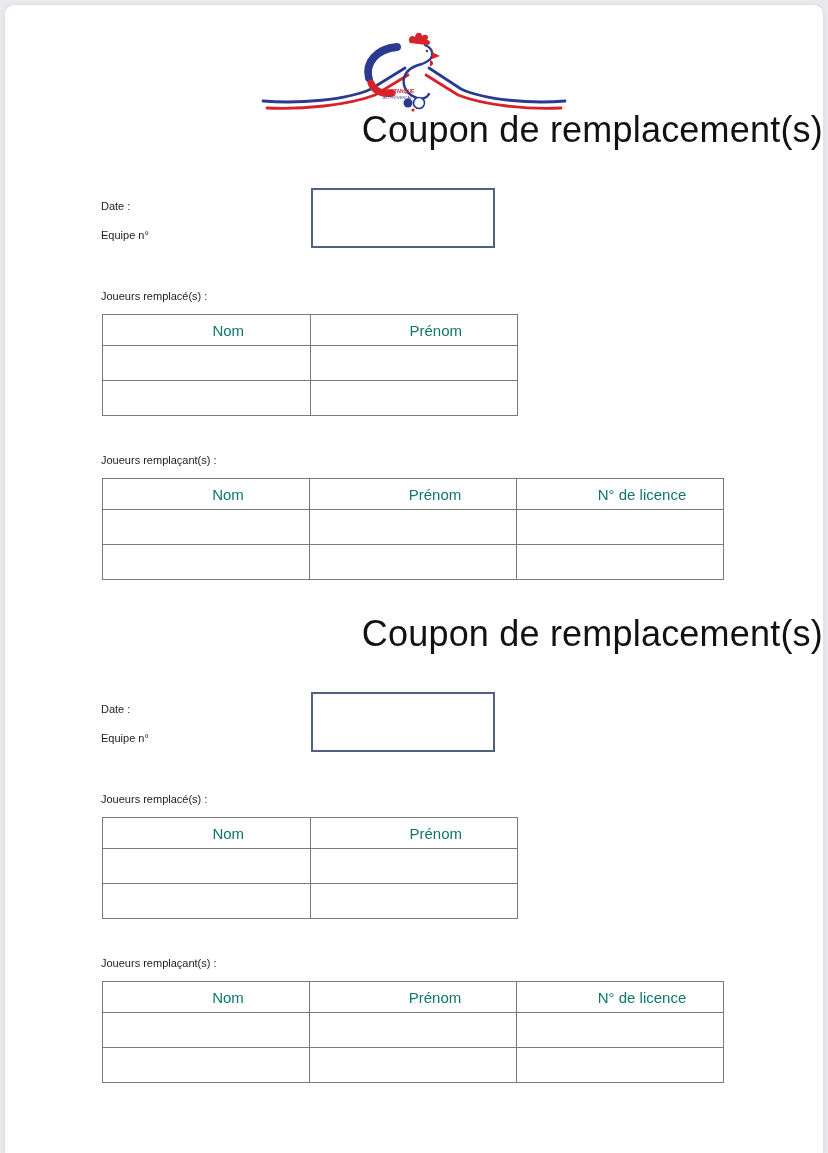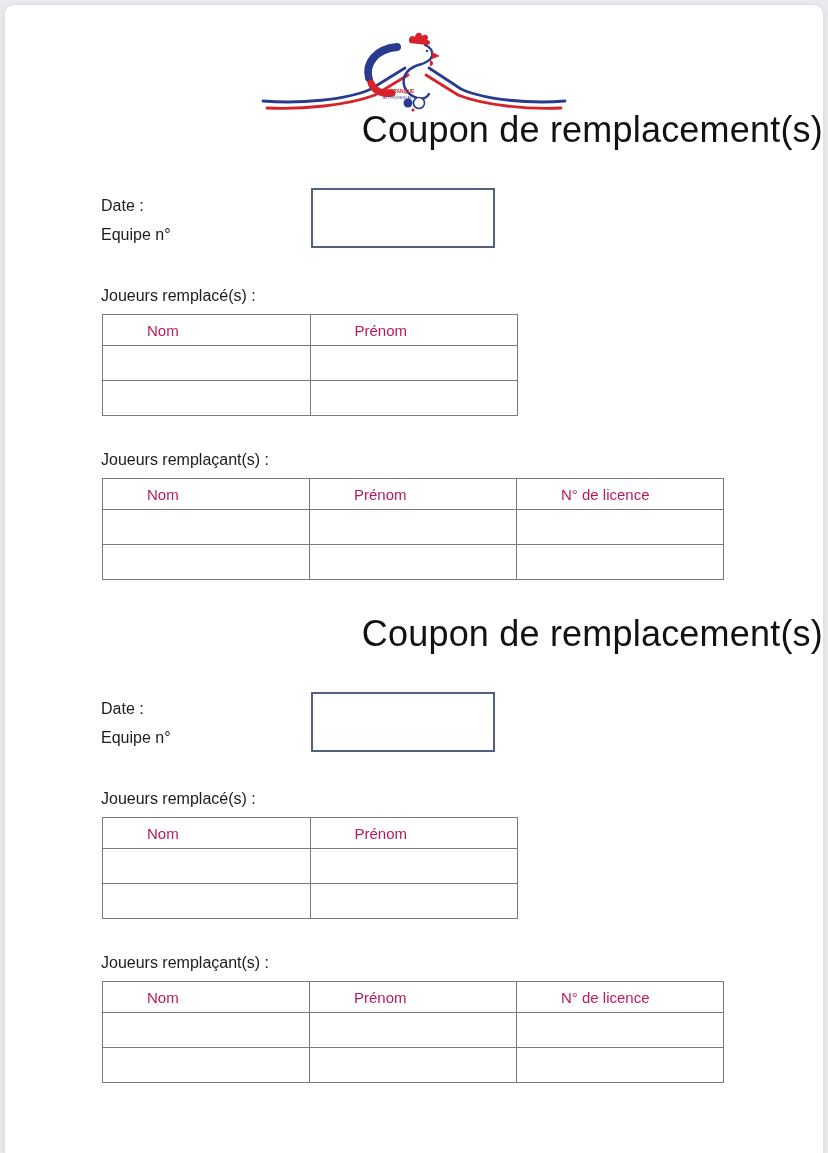--- a/index.html
+++ b/index.html
@@ -12,33 +12,33 @@
   .page{
     position:absolute;left:5px;top:5px;right:5px;bottom:0;
     background:#ffffff;border-radius:9px 9px 0 0;
     box-shadow:0 0 0 1px #e0e0e6, 0 1px 5px rgba(0,0,0,.10);
   }
   .abs{position:absolute;}
   .title{
     left:0;width:100%;text-align:right;
     font-size:36px;line-height:44px;color:#121212;letter-spacing:.2px;
   }
-  .label{font-size:16px;line-height:18px;color:#1c1c1c;}
+  .label{font-size:11px;line-height:18px;color:#1c1c1c;}
   .date-box{
     width:180px;height:56px;background:#fff;
     border:2px solid #51617f;
   }
   table.form{
     border-collapse:collapse;table-layout:fixed;background:#fff;
   }
   table.form th, table.form td{
     border:1px solid #7a7a7a;padding:0;
   }
   table.form th{
-    height:30px;font-weight:400;font-size:15px;text-align:left;color:#be185d;padding-left:44px;
+    height:30px;font-weight:400;font-size:15px;text-align:center;color:#0f766e;padding-left:44px;
   }
   table.form td{height:34px;}
   table.small{width:416px;}
   table.large{width:622px;}
   .logo{left:254px;top:27px;width:310px;height:80px;}
   .logo svg{width:100%;height:100%;display:block;overflow:visible;}
 </style>
 </head>
 <body>
 

